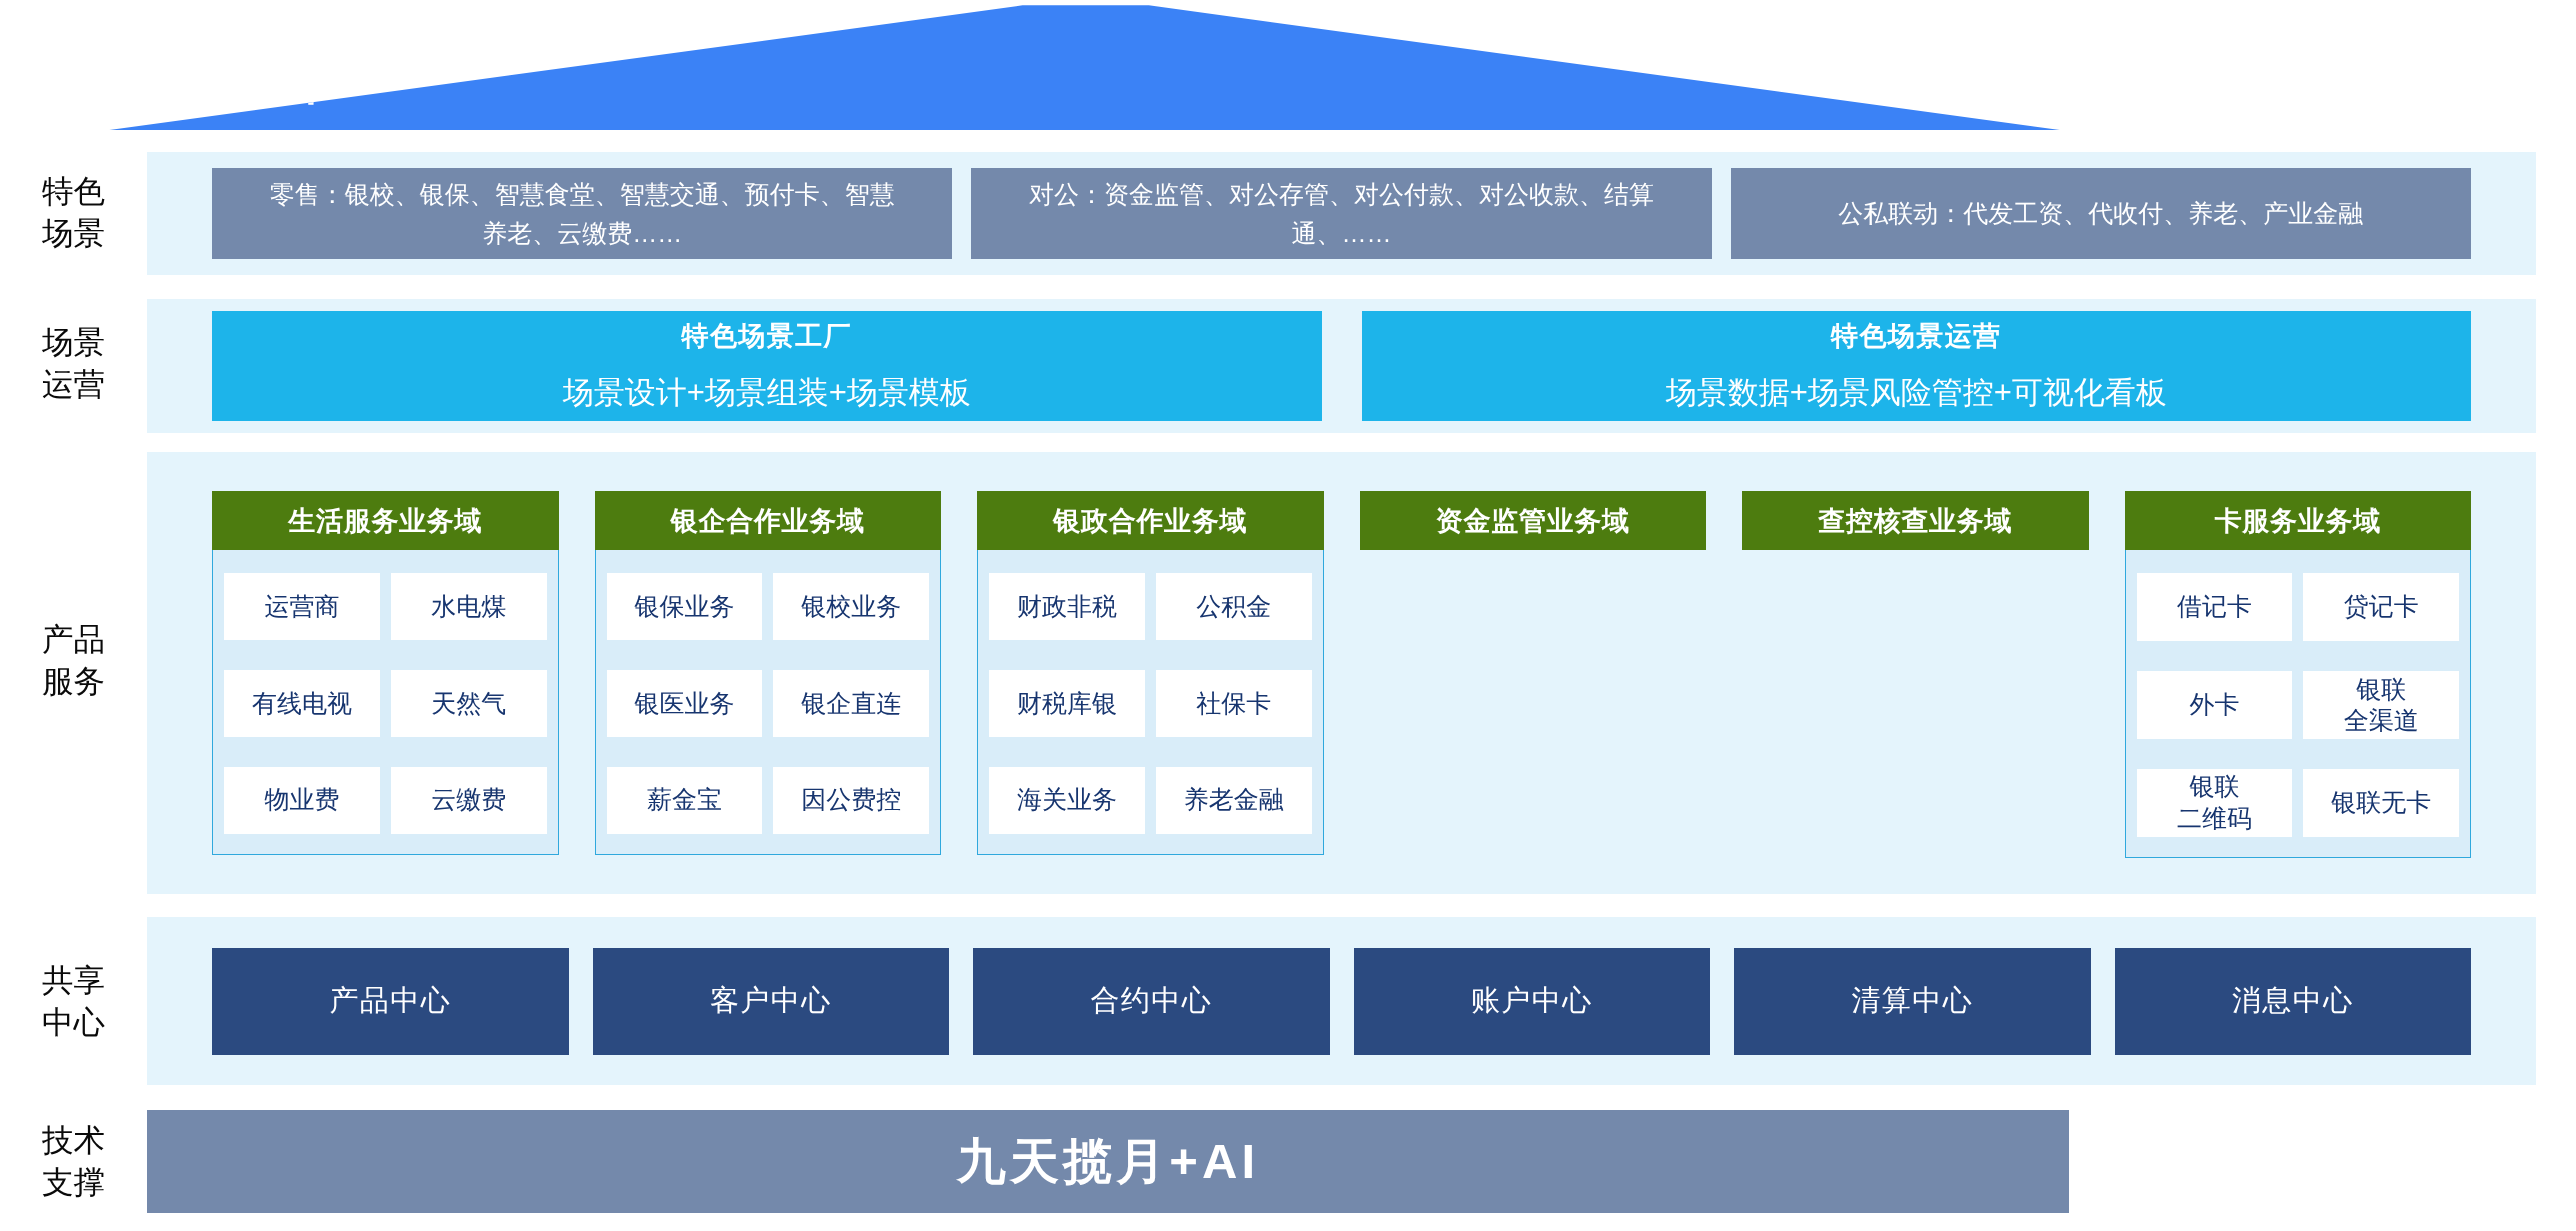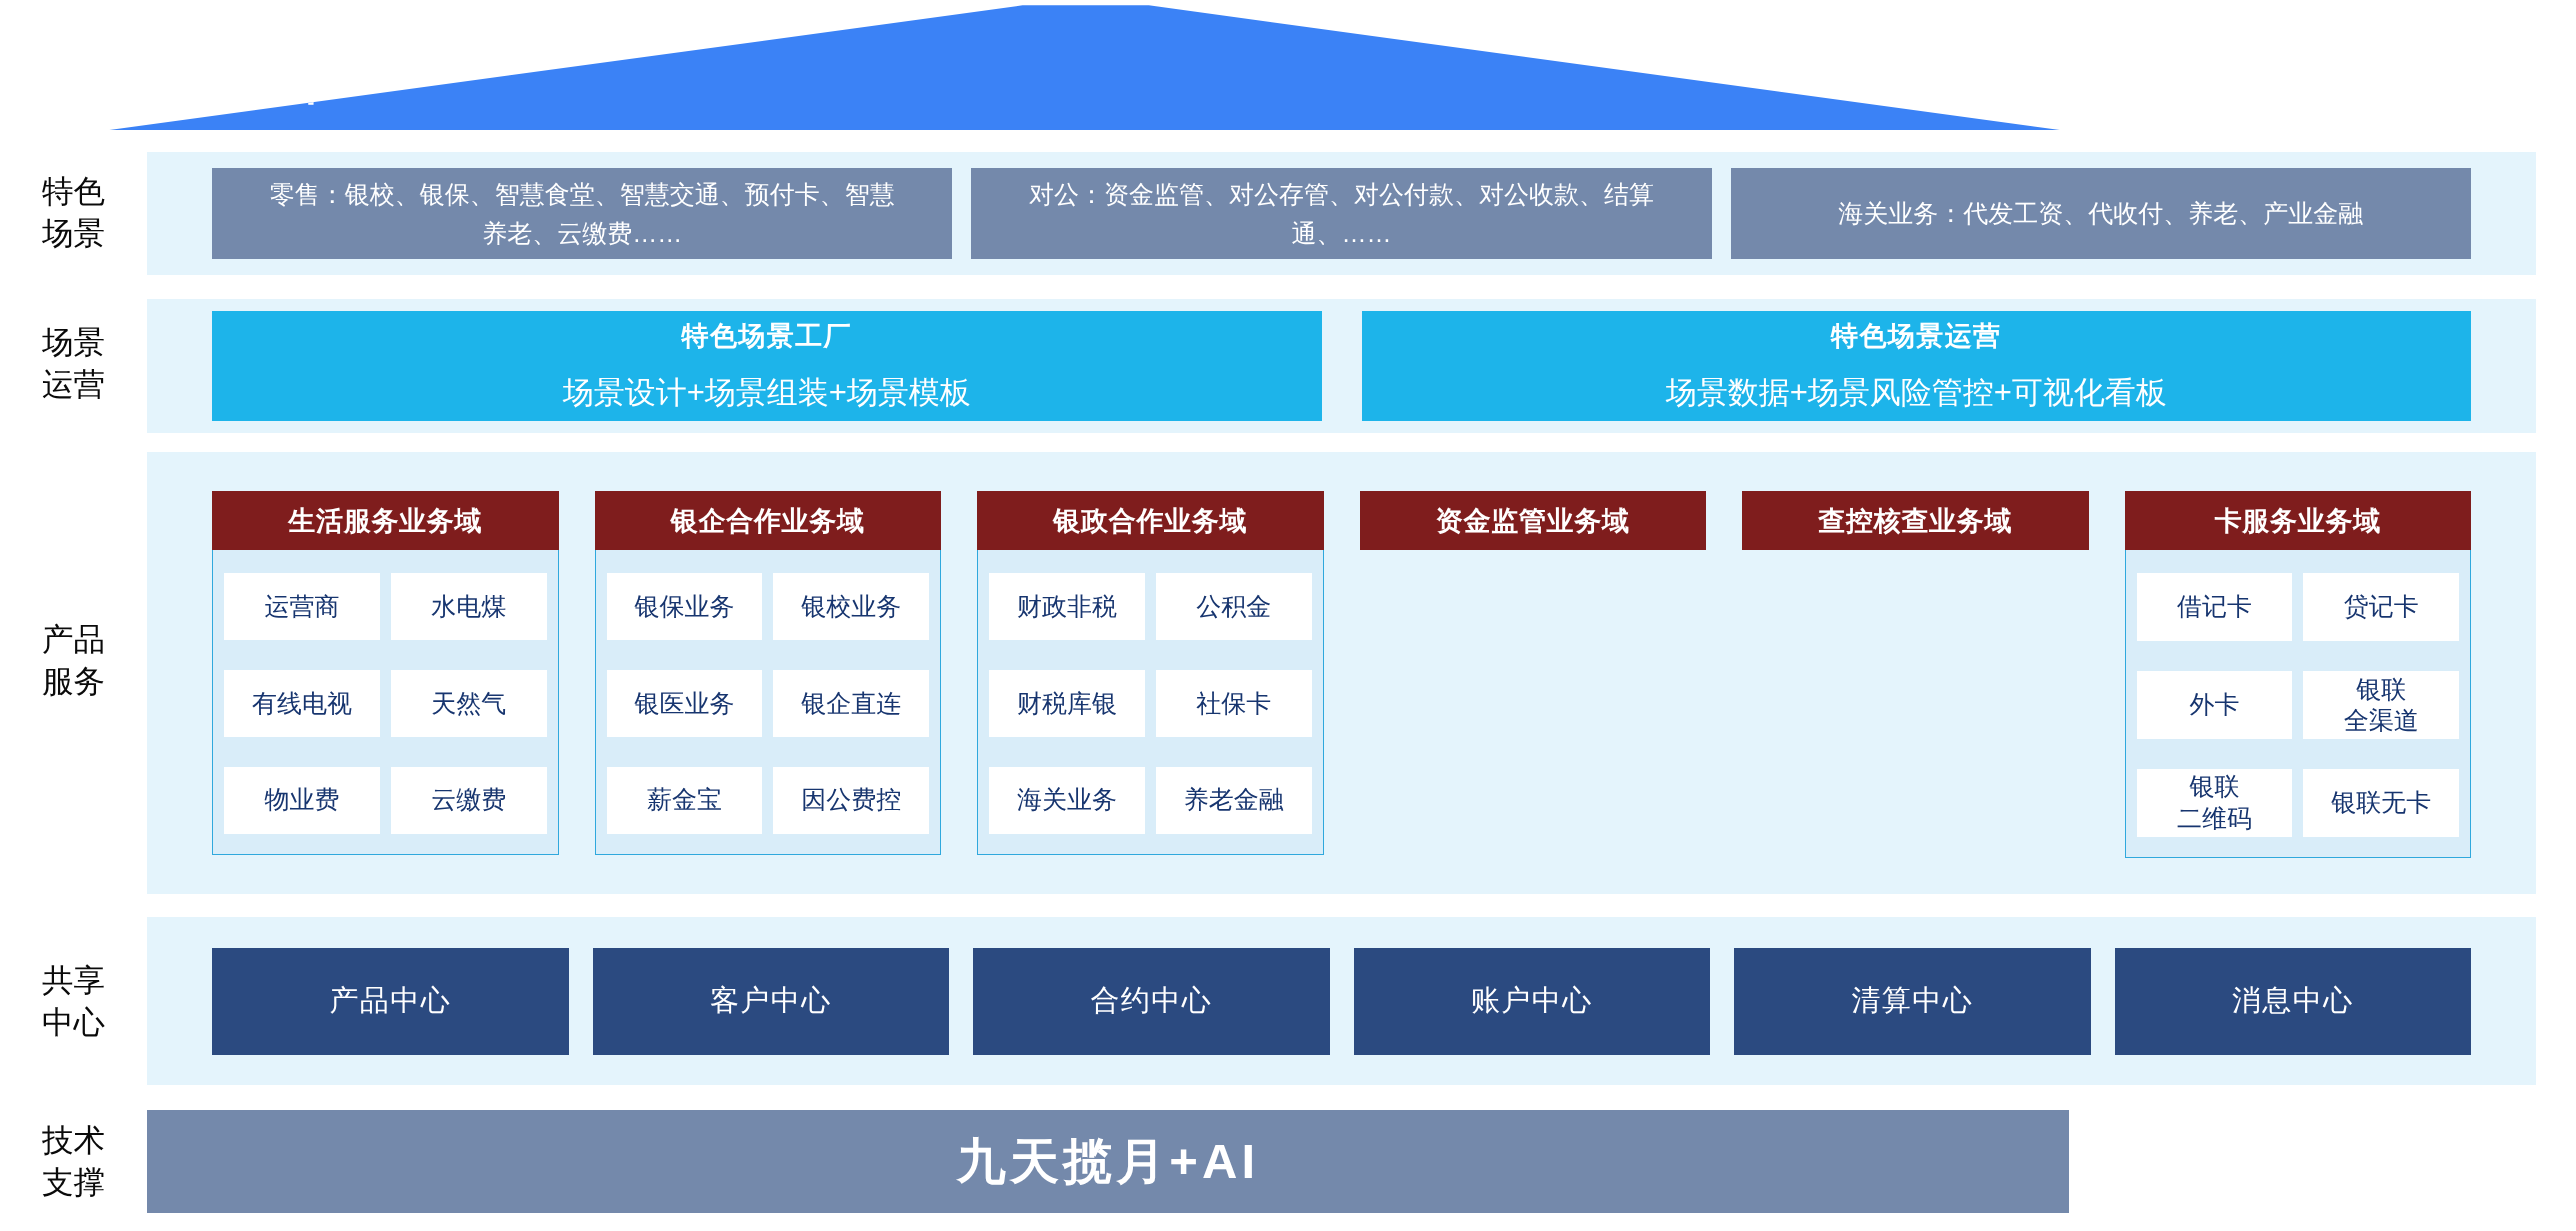--- a/index.html
+++ b/index.html
@@ -40,21 +40,21 @@
     background:#1db4ea;color:#ffffff;height:110px;
     display:flex;flex-direction:column;align-items:center;justify-content:center;gap:18px;
   }
   .operation-title{font-size:27px;font-weight:bold;letter-spacing:1.4px;}
   .operation-subtitle{font-size:31px;}
   
   #band-product{top:452px;height:442px;}
   .product-grid{display:grid;grid-template-columns:repeat(6,1fr);gap:36px;width:100%;}
   .product-card{display:flex;flex-direction:column;height:364px;}
   .product-header{
-    background:#7f1d1d;color:#ffffff;font-size:27px;font-weight:bold;height:59px;flex:none;
+    background:#4d7c0f;color:#ffffff;font-size:27px;font-weight:bold;height:59px;flex:none;
     display:flex;align-items:center;justify-content:center;letter-spacing:0.7px;
   }
   .product-body{
     flex:1;background:#d9edf9;border:1.4px solid #2fa8dd;border-top:none;box-sizing:border-box;
     padding:23px 11px 20.5px;display:grid;grid-template-columns:1fr 1fr;
     grid-auto-rows:1fr;column-gap:11px;row-gap:30px;
   }
   .product-cell{
     background:#ffffff;color:#17356f;font-size:25px;line-height:1.25;
     display:flex;align-items:center;justify-content:center;text-align:center;
@@ -91,21 +91,21 @@
 服务</div>
   <div class="side-label" style="top:960px;">共享
 中心</div>
   <div class="side-label" style="top:1120px;">技术
 支撑</div>
 
   <div class="band" id="band-scenario">
     <div class="scenario-grid">
       <div class="scenario-box">零售：银校、银保、智慧食堂、智慧交通、预付卡、智慧养老、云缴费……</div>
       <div class="scenario-box">对公：资金监管、对公存管、对公付款、对公收款、结算通、……</div>
-      <div class="scenario-box">海关业务：代发工资、代收付、养老、产业金融</div>
+      <div class="scenario-box">公私联动：代发工资、代收付、养老、产业金融</div>
     </div>
   </div>
 
   <div class="band" id="band-operation">
     <div class="operation-grid">
       <div class="operation-box">
         <div class="operation-title">特色场景工厂</div>
         <div class="operation-subtitle">场景设计+场景组装+场景模板</div>
       </div>
       <div class="operation-box">

